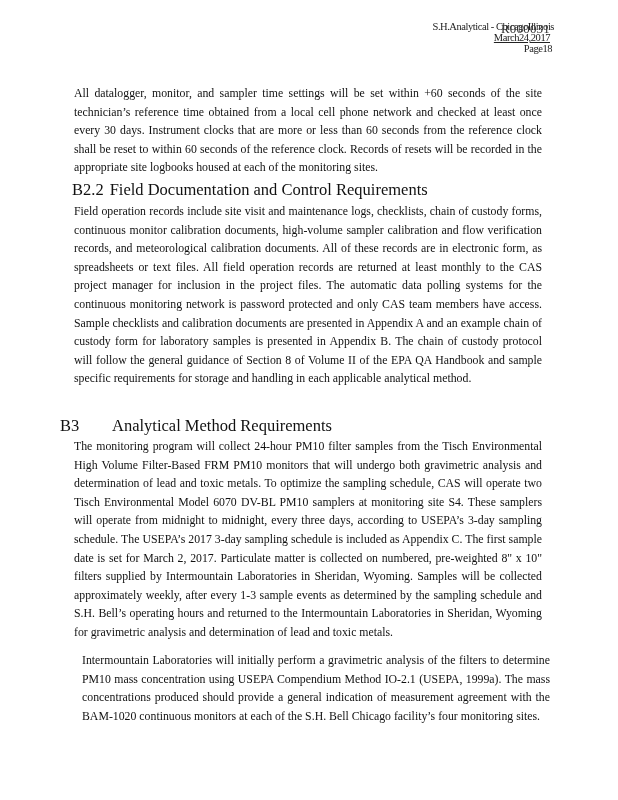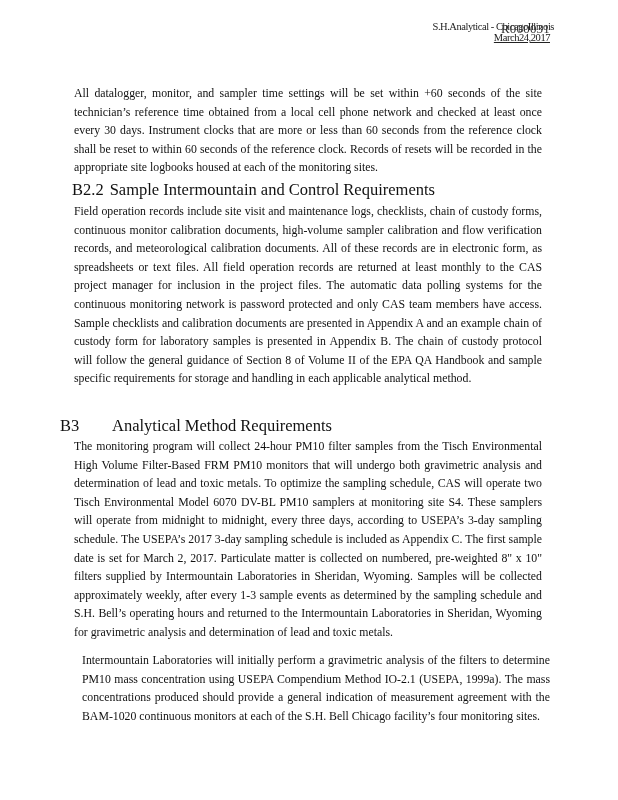--- a/index.html
+++ b/index.html
@@ -83,27 +83,28 @@
   </style>
 </head>
 <body>
 
 <div class="header">
   <span class="line line-1">
     <span>S.H.Analytical - ChicagoIllinois</span>
     <span class="overlay">R000031</span>
   </span>
   <span class="line line-3">March24,2017</span>
+  <span class="line line-4">Page18</span>
 </div>
 
 <div class="content">
   <p class="p1">All datalogger, monitor, and sampler time settings will be set within +60 seconds of the site technician’s reference time obtained from a local cell phone network and checked at least once every 30 days.  Instrument clocks that are more or less than 60 seconds from the reference clock shall be reset to within 60 seconds of the reference clock.  Records of resets will be recorded in the appropriate site logbooks housed at each of the monitoring sites.</p>
 
   <h2 class="h-b22">
-    <span class="num">B2.2</span><span>Sample Intermountain and Control Requirements</span>
+    <span class="num">B2.2</span><span>Field Documentation and Control Requirements</span>
   </h2>
   <p class="p2">Field operation records include site visit and maintenance logs, checklists, chain of custody forms, continuous monitor calibration documents, high-volume sampler calibration and flow verification records, and meteorological calibration documents.  All of these records are in electronic form, as spreadsheets or text files. All field operation records are returned at least monthly to the CAS project manager for inclusion in the project files.  The automatic data polling systems for the continuous monitoring network is password protected and only CAS team members have access.  Sample checklists and calibration documents are presented in Appendix A and an example chain of custody form for laboratory samples is presented in Appendix B.  The chain of custody protocol will follow the general guidance of Section 8 of Volume II of the EPA QA Handbook and sample specific requirements for storage and handling in each applicable analytical method.</p>
 
   <h2 class="h-b3">
     <span class="num">B3</span><span>Analytical Method Requirements</span>
   </h2>
   <p class="p3">The monitoring program will collect 24-hour PM10 filter samples from the Tisch Environmental High Volume Filter-Based FRM PM10 monitors that will undergo both gravimetric analysis and determination of lead and toxic metals.  To optimize the sampling schedule, CAS will operate two Tisch Environmental Model 6070 DV-BL PM10 samplers at monitoring site S4.  These samplers will operate from midnight to midnight, every three days, according to USEPA’s 3-day sampling schedule.  The USEPA’s 2017 3-day sampling schedule is included as Appendix C.  The first sample date is set for March 2, 2017. Particulate matter is collected on numbered, pre-weighted 8" x 10" filters supplied by Intermountain Laboratories in Sheridan, Wyoming. Samples will be collected approximately weekly, after every 1-3 sample events as determined by the sampling schedule and S.H. Bell’s operating hours and returned to the Intermountain Laboratories in Sheridan, Wyoming for gravimetric analysis and determination of lead and toxic metals.</p>
   <p class="p4">Intermountain Laboratories will initially perform a gravimetric analysis of the filters to determine PM10 mass concentration using USEPA Compendium Method IO-2.1 (USEPA, 1999a).  The mass concentrations produced should provide a general indication of measurement agreement with the BAM-1020 continuous monitors at each of the S.H. Bell Chicago facility’s four monitoring sites.</p>
 </div>
 

